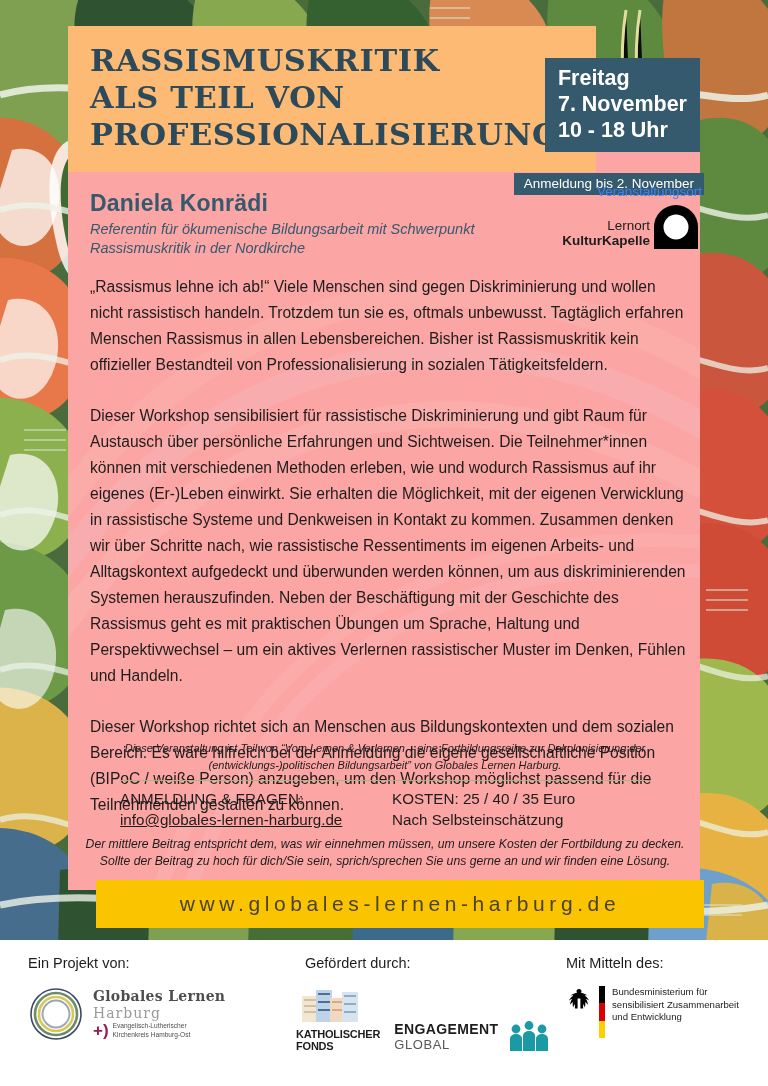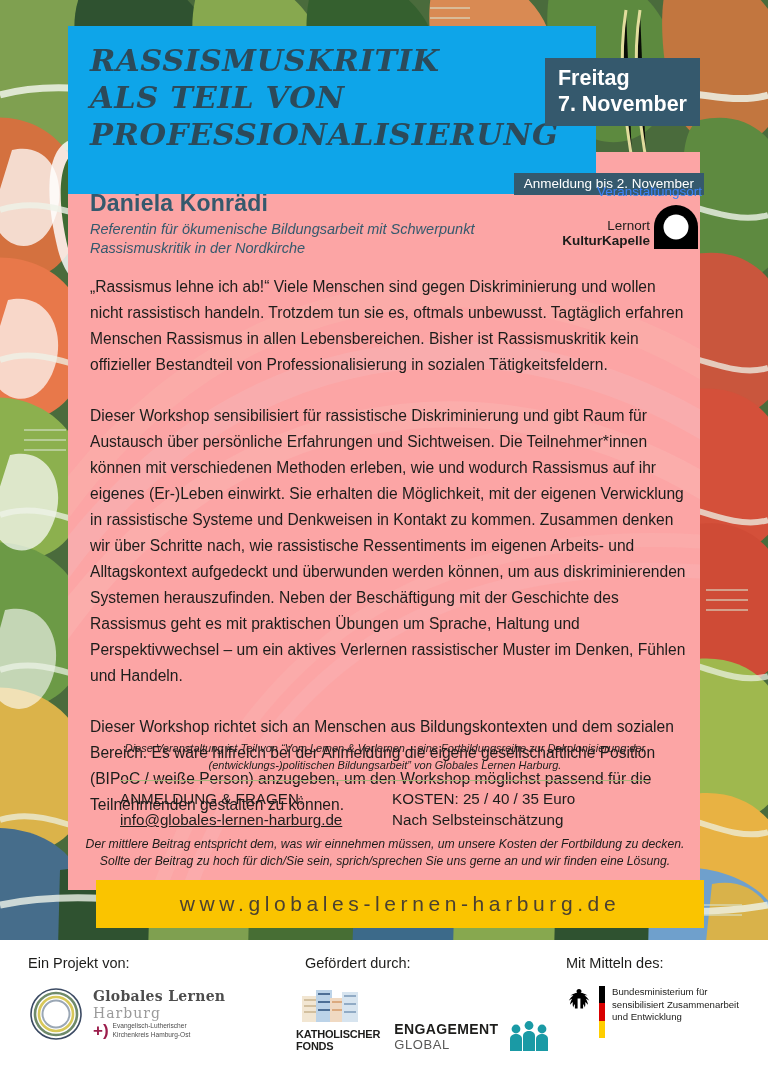--- a/index.html
+++ b/index.html
@@ -47,24 +47,23 @@
     opacity: .30;
     pointer-events: none;
   }
 
   
   #title-banner {
     position: absolute;
     left: 68px;
     top: 26px;
     width: 528px;
-    height: 168px;
-    background: #0ea5e9;
+    height: 146px;
+    background: #fdba74;
     padding: 16px 0 0 22px;
-    font-style: italic;
   }
   #title-banner .tline {
     font-family: "DejaVu Serif", serif;
     font-weight: bold;
     font-size: 30.5px;
     letter-spacing: 0.6px;
     line-height: 37px;
     color: #2c4a5a;
     text-transform: uppercase;
     white-space: nowrap;
@@ -388,20 +387,21 @@
 
   <div id="title-banner">
     <div class="tline">RASSISMUSKRITIK</div>
     <div class="tline">ALS TEIL VON</div>
     <div class="tline">PROFESSIONALISIERUNG</div>
   </div>
 
   <div id="date-badge">
     <span class="dl">Freitag</span>
     <span class="dl">7. November</span>
+    <span class="dl">10 - 18 Uhr</span>
   </div>
 
   <div id="signup-badge">Anmeldung bis 2. November</div>
 
   <div id="venue">
     <div class="venue-label">Veranstaltungsort</div>
     <div id="venue-logo">
       <div class="vl-words">
         <div class="vl-top">Lernort</div>
         <div class="vl-bot">KulturKapelle</div>

